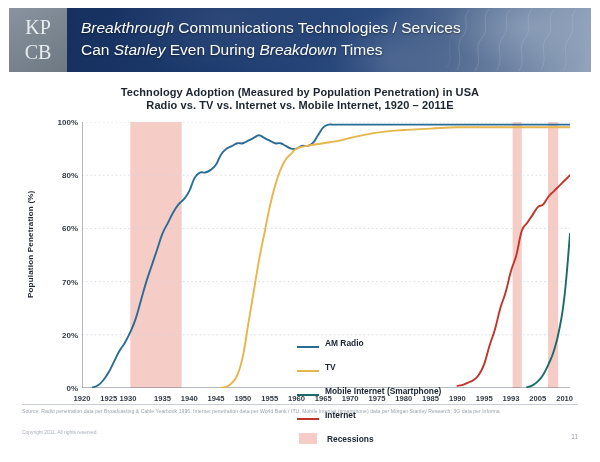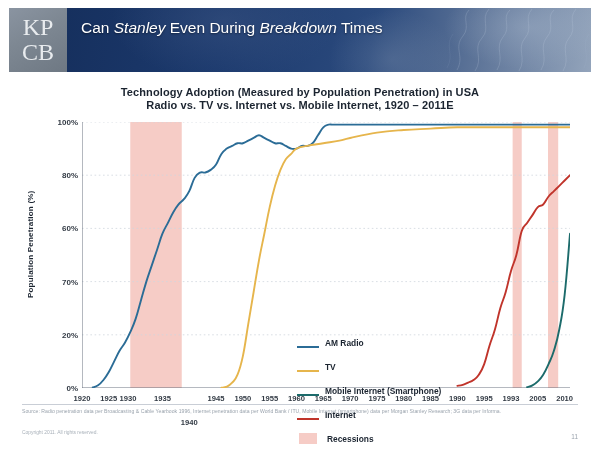--- a/index.html
+++ b/index.html
@@ -28,21 +28,21 @@
     position: relative;
     flex: 0 0 58px;
   }
   #logo-letters {
     position: absolute;
     left: 0; top: 0; right: 0; bottom: 0;
     display: flex; flex-direction: column;
     align-items: center; justify-content: center;
     color: #e8ebee;
     font-family: "Liberation Serif", serif;
-    font-size: 24px;
+    font-size: 20px;
     line-height: 25px;
     letter-spacing: 0px;
     font-weight: 400;
   }
   #logo-letters span { display: block; }
   #banner-title-area {
     flex: 1 1 auto;
     position: relative;
     background:
       radial-gradient(ellipse 120px 60px at 88% 30%, rgba(170,185,205,0.40), rgba(170,185,205,0) 70%),
@@ -207,20 +207,23 @@
         <path d="M78,63 C86,50 75,41 84,30 C93,20 82,11 91,1"></path>
         <path d="M100,62 C108,49 97,40 106,29 C115,19 104,10 113,2"></path>
         <path d="M122,63 C130,50 119,41 128,30 C137,20 126,11 135,1"></path>
       </g>
       <g fill="none" stroke="#aebed6" stroke-width="0.5" opacity="0.35">
         <path d="M6,60 C14,46 3,38 12,26"></path>
         <path d="M143,60 C150,46 139,38 148,26"></path>
       </g>
     </svg>
     <div id="banner-text">
+      <div>
+        <span class="em">Breakthrough</span><span> Communications Technologies / Services</span>
+      </div>
       <div>
         <span>Can </span><span class="em">Stanley</span><span> Even During </span><span class="em">Breakdown</span><span> Times</span>
       </div>
     </div>
   </div>
 </div>
 
 <div id="chart-title">
   <div>Technology Adoption (Measured by Population Penetration) in USA</div>
   <div>Radio vs. TV vs. Internet vs. Mobile Internet, 1920 – 2011E</div>
@@ -287,21 +290,21 @@
           <path d="M375.38,263.87 C376.56,263.64 378.39,263.51 380.75,262.81 C383.11,262.11 383.75,261.73 386.11,260.68 C388.47,259.63 389.11,259.78 391.47,258.02 C393.83,256.26 394.48,256.21 396.84,252.70 C399.19,249.19 399.84,248.50 402.20,242.06 C404.56,235.62 405.20,231.05 407.56,223.44 C409.92,215.83 410.56,215.67 412.92,207.48 C415.28,199.29 415.93,194.39 418.29,186.20 C420.65,178.01 421.29,178.43 423.65,170.24 C426.01,162.05 426.65,157.15 429.01,148.96 C431.37,140.77 432.01,141.78 434.37,133.00 C436.73,124.22 437.38,116.08 439.74,109.06 C442.10,102.04 442.74,104.59 445.10,101.08 C447.46,97.57 448.10,96.61 450.46,93.10 C452.82,89.59 453.46,87.46 455.82,85.12 C458.18,82.78 458.83,84.80 461.19,82.46 C463.55,80.12 464.19,77.41 466.55,74.48 C468.91,71.55 469.55,71.50 471.91,69.16 C474.27,66.82 474.92,66.18 477.27,63.84 C479.63,61.50 480.28,60.86 482.64,58.52 C485.00,56.18 486.82,54.37 488.00,53.20" fill="none" stroke="#c0342b" stroke-width="1.9" stroke-linejoin="round" stroke-linecap="round"></path>
           <path d="M445.10,265.20 C446.28,264.79 448.10,264.63 450.46,263.34 C452.82,262.05 453.46,261.69 455.82,259.35 C458.18,257.01 458.83,256.50 461.19,252.70 C463.55,248.90 464.19,247.33 466.55,242.06 C468.91,236.79 469.55,236.37 471.91,228.76 C474.27,221.15 474.92,219.77 477.27,207.48 C479.63,195.19 480.28,193.97 482.64,172.90 C485.00,151.83 486.82,125.18 488.00,111.72" fill="none" stroke="#1c6b6b" stroke-width="1.9" stroke-linejoin="round" stroke-linecap="round"></path>
         </g>
     </svg>
   </div>
   <div id="xtick-row">
       <div class="xtick" style="left: 0px;">1920</div>
       <div class="xtick" style="left: 26.8132px;">1925</div>
       <div class="xtick" style="left: 46px;">1930</div>
       <div class="xtick" style="left: 80.4396px;">1935</div>
-      <div class="xtick" style="left: 107.253px; margin-top: 24px;">1940</div>
+      <div class="xtick" style="left: 107.253px;">1940</div>
       <div class="xtick" style="left: 134.066px;">1945</div>
       <div class="xtick" style="left: 160.879px;">1950</div>
       <div class="xtick" style="left: 187.692px;">1955</div>
       <div class="xtick" style="left: 214.505px;">1960</div>
       <div class="xtick" style="left: 241.319px;">1965</div>
       <div class="xtick" style="left: 268.132px;">1970</div>
       <div class="xtick" style="left: 294.945px;">1975</div>
       <div class="xtick" style="left: 321.758px;">1980</div>
       <div class="xtick" style="left: 348.571px;">1985</div>
       <div class="xtick" style="left: 375.385px;">1990</div>

